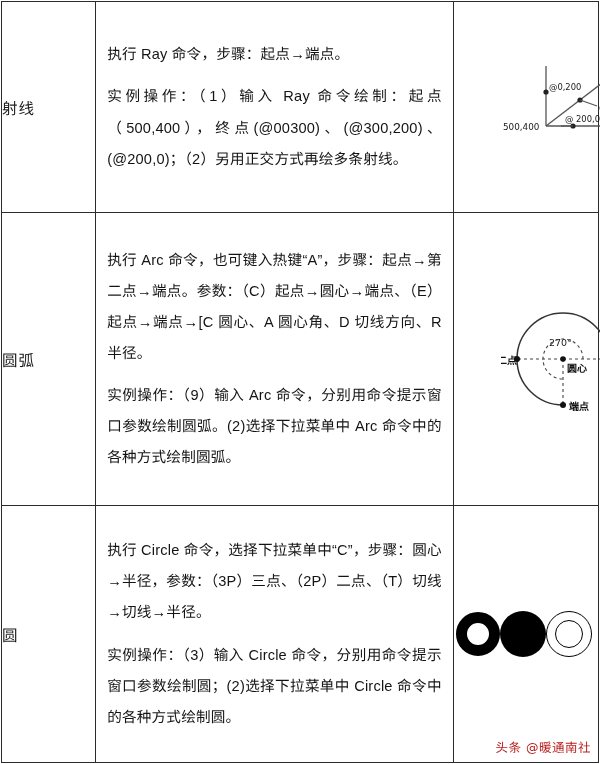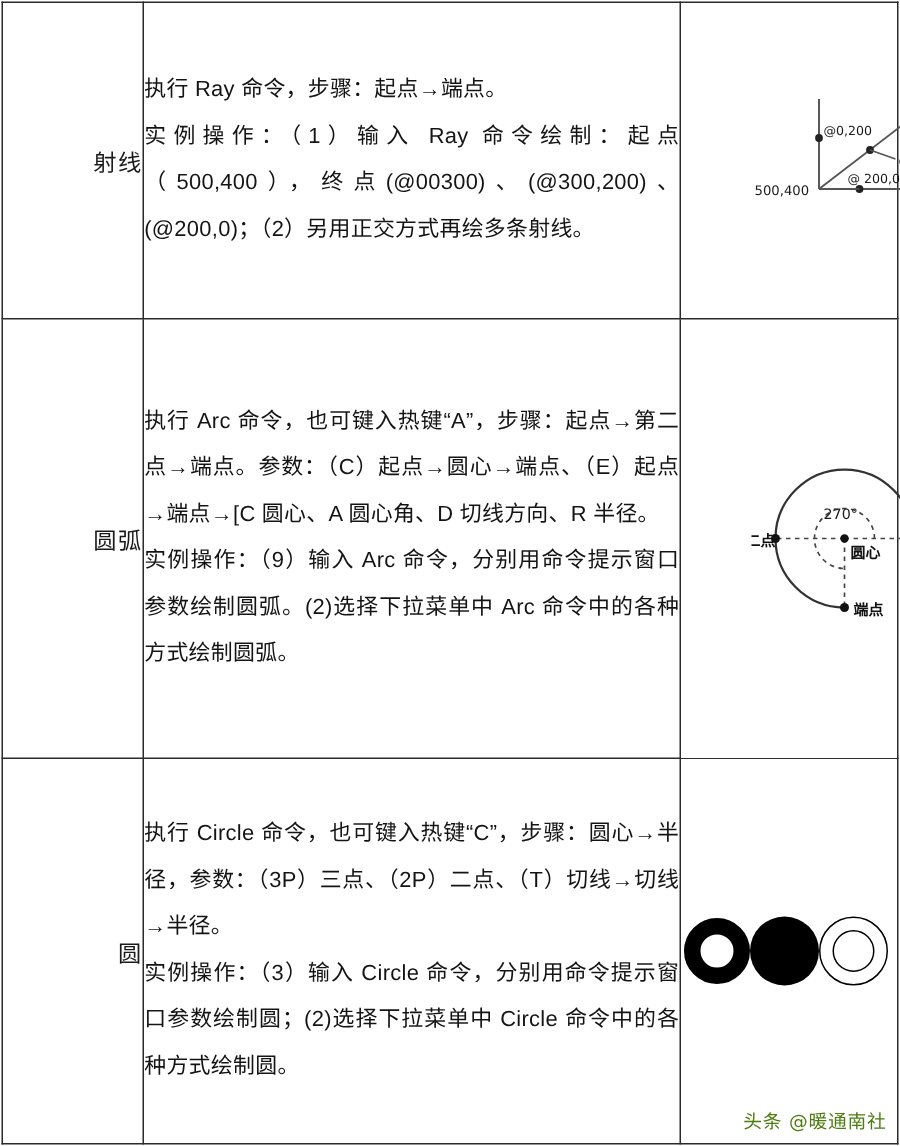--- a/index.html
+++ b/index.html
@@ -37,38 +37,38 @@
     padding: 0;
     background: #fff;
   }
 
   col.c-name  { width: 94px; }
   col.c-desc  { width: 357px; }
   col.c-fig   { width: 145px; }
 
   
   .name-cell {
-    text-align: right;
+    text-align: left;
     font-size: 15.5px;
     letter-spacing: 1px;
     color: #1a1a1a;
   }
 
   
   .desc-cell {
     padding: 11px 9px 11px 11px;
     vertical-align: top;
   }
   .desc-para {
     font-size: 14.6px;
     line-height: 2.13;
     text-align: justify;
     text-justify: inter-ideograph;
     letter-spacing: 0.2px;
-    margin: 0;
+    margin: 11px;
     color: #141414;
   }
 
   
   .fig-cell {
     position: relative;
     text-align: center;
   }
   .fig-wrap {
     position: relative;
@@ -78,21 +78,21 @@
     margin-left: 47px;
   }
   .fig-svg { display: block; }
 
   
   .watermark {
     position: absolute;
     right: 7px;
     bottom: 6px;
     font-size: 12.5px;
-    color: #4d7c0f;
+    color: #b91c1c;
     letter-spacing: 0.5px;
     white-space: nowrap;
     font-family: "DejaVu Sans", "Liberation Sans", sans-serif;
   }
 
   
   .circle-row {
     display: flex;
     align-items: center;
     justify-content: space-between;
@@ -227,21 +227,21 @@
           </div>
         </td>
       </tr>
 
       <tr style="height:257px;">
         <td class="name-cell">
           <span>圆</span>
         </td>
 
         <td class="desc-cell">
-          <p class="desc-para">执行 Circle 命令，也可键入热键“C”，步骤：圆心→半径，参数：（3P）三点、（2P）二点、（T）切线→切线→半径。</p>
+          <p class="desc-para">执行 Circle 命令，选择下拉菜单中“C”，步骤：圆心→半径，参数：（3P）三点、（2P）二点、（T）切线→切线→半径。</p>
           <p class="desc-para">实例操作：（3）输入 Circle 命令，分别用命令提示窗口参数绘制圆；(2)选择下拉菜单中 Circle 命令中的各种方式绘制圆。</p>
         </td>
 
         <td class="fig-cell">
           <div class="circle-row">
             <span class="glyph-ring"></span>
             <span class="glyph-disc"></span>
             <span class="glyph-concentric"></span>
           </div>
           <div class="watermark">头条 @暖通南社</div>

